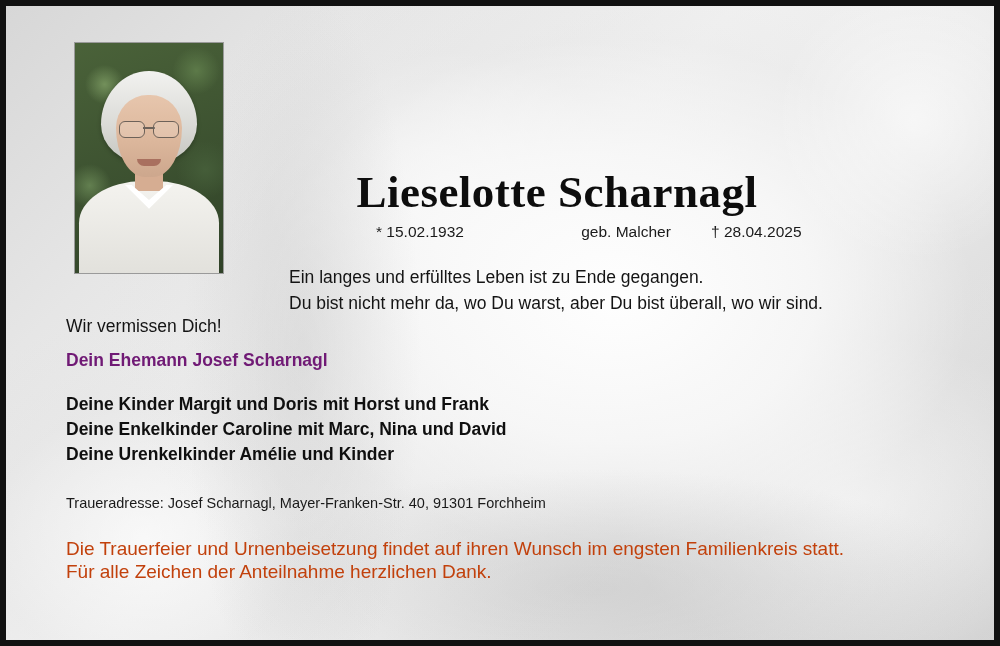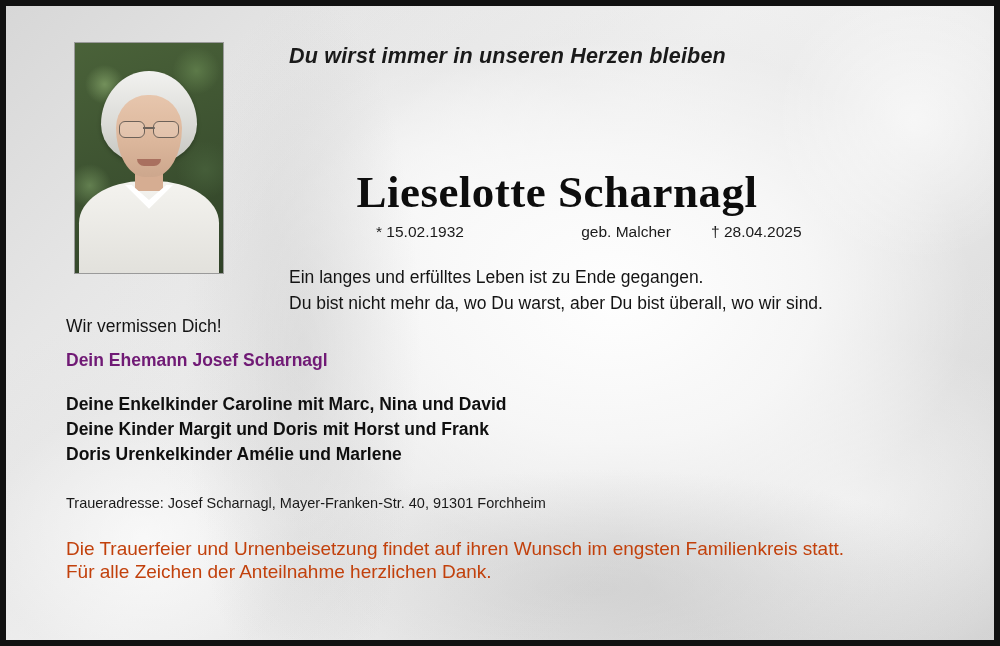--- a/index.html
+++ b/index.html
@@ -265,44 +265,43 @@
         <div class="face"></div>
         <div class="glasses">
           <span class="l"></span>
             <i></i>
             <span class="r"></span>
         </div>
         <div class="mouth"></div>
       </div>
     </div>
 
-    <div class="headline">Du wirst immer in unseren Herzen bleiben</div>
 
 
     <div class="name">Lieselotte Scharnagl</div>
 
     <div class="dates">
       <div class="birth">* 15.02.1932</div>
       <div class="maiden">geb. Malcher</div>
       <div class="death">† 28.04.2025</div>
     </div>
 
     <div class="verse">
       <div>Ein langes und erfülltes Leben ist zu Ende gegangen.</div>
       <div>Du bist nicht mehr da, wo Du warst, aber Du bist überall, wo wir sind.</div>
     </div>
 
     <div class="missing">Wir vermissen Dich!</div>
 
     <div class="husband">Dein Ehemann Josef Scharnagl</div>
 
     <div class="family">
+      <div>Deine Kinder Margit und Doris mit Horst und Frank</div>
       <div>Deine Enkelkinder Caroline mit Marc, Nina und David</div>
-      <div>Deine Kinder Margit und Doris mit Horst und Frank</div>
-      <div>Doris Urenkelkinder Amélie und Marlene</div>
+      <div>Deine Urenkelkinder Amélie und Kinder</div>
     </div>
 
     <div class="address">Traueradresse: Josef Scharnagl, Mayer-Franken-Str. 40, 91301 Forchheim</div>
 
     <div class="notes">
       <div>Die Trauerfeier und Urnenbeisetzung findet auf ihren Wunsch im engsten Familienkreis statt.</div>
       <div>Für alle Zeichen der Anteilnahme herzlichen Dank.</div>
     </div>
 
   </div>

